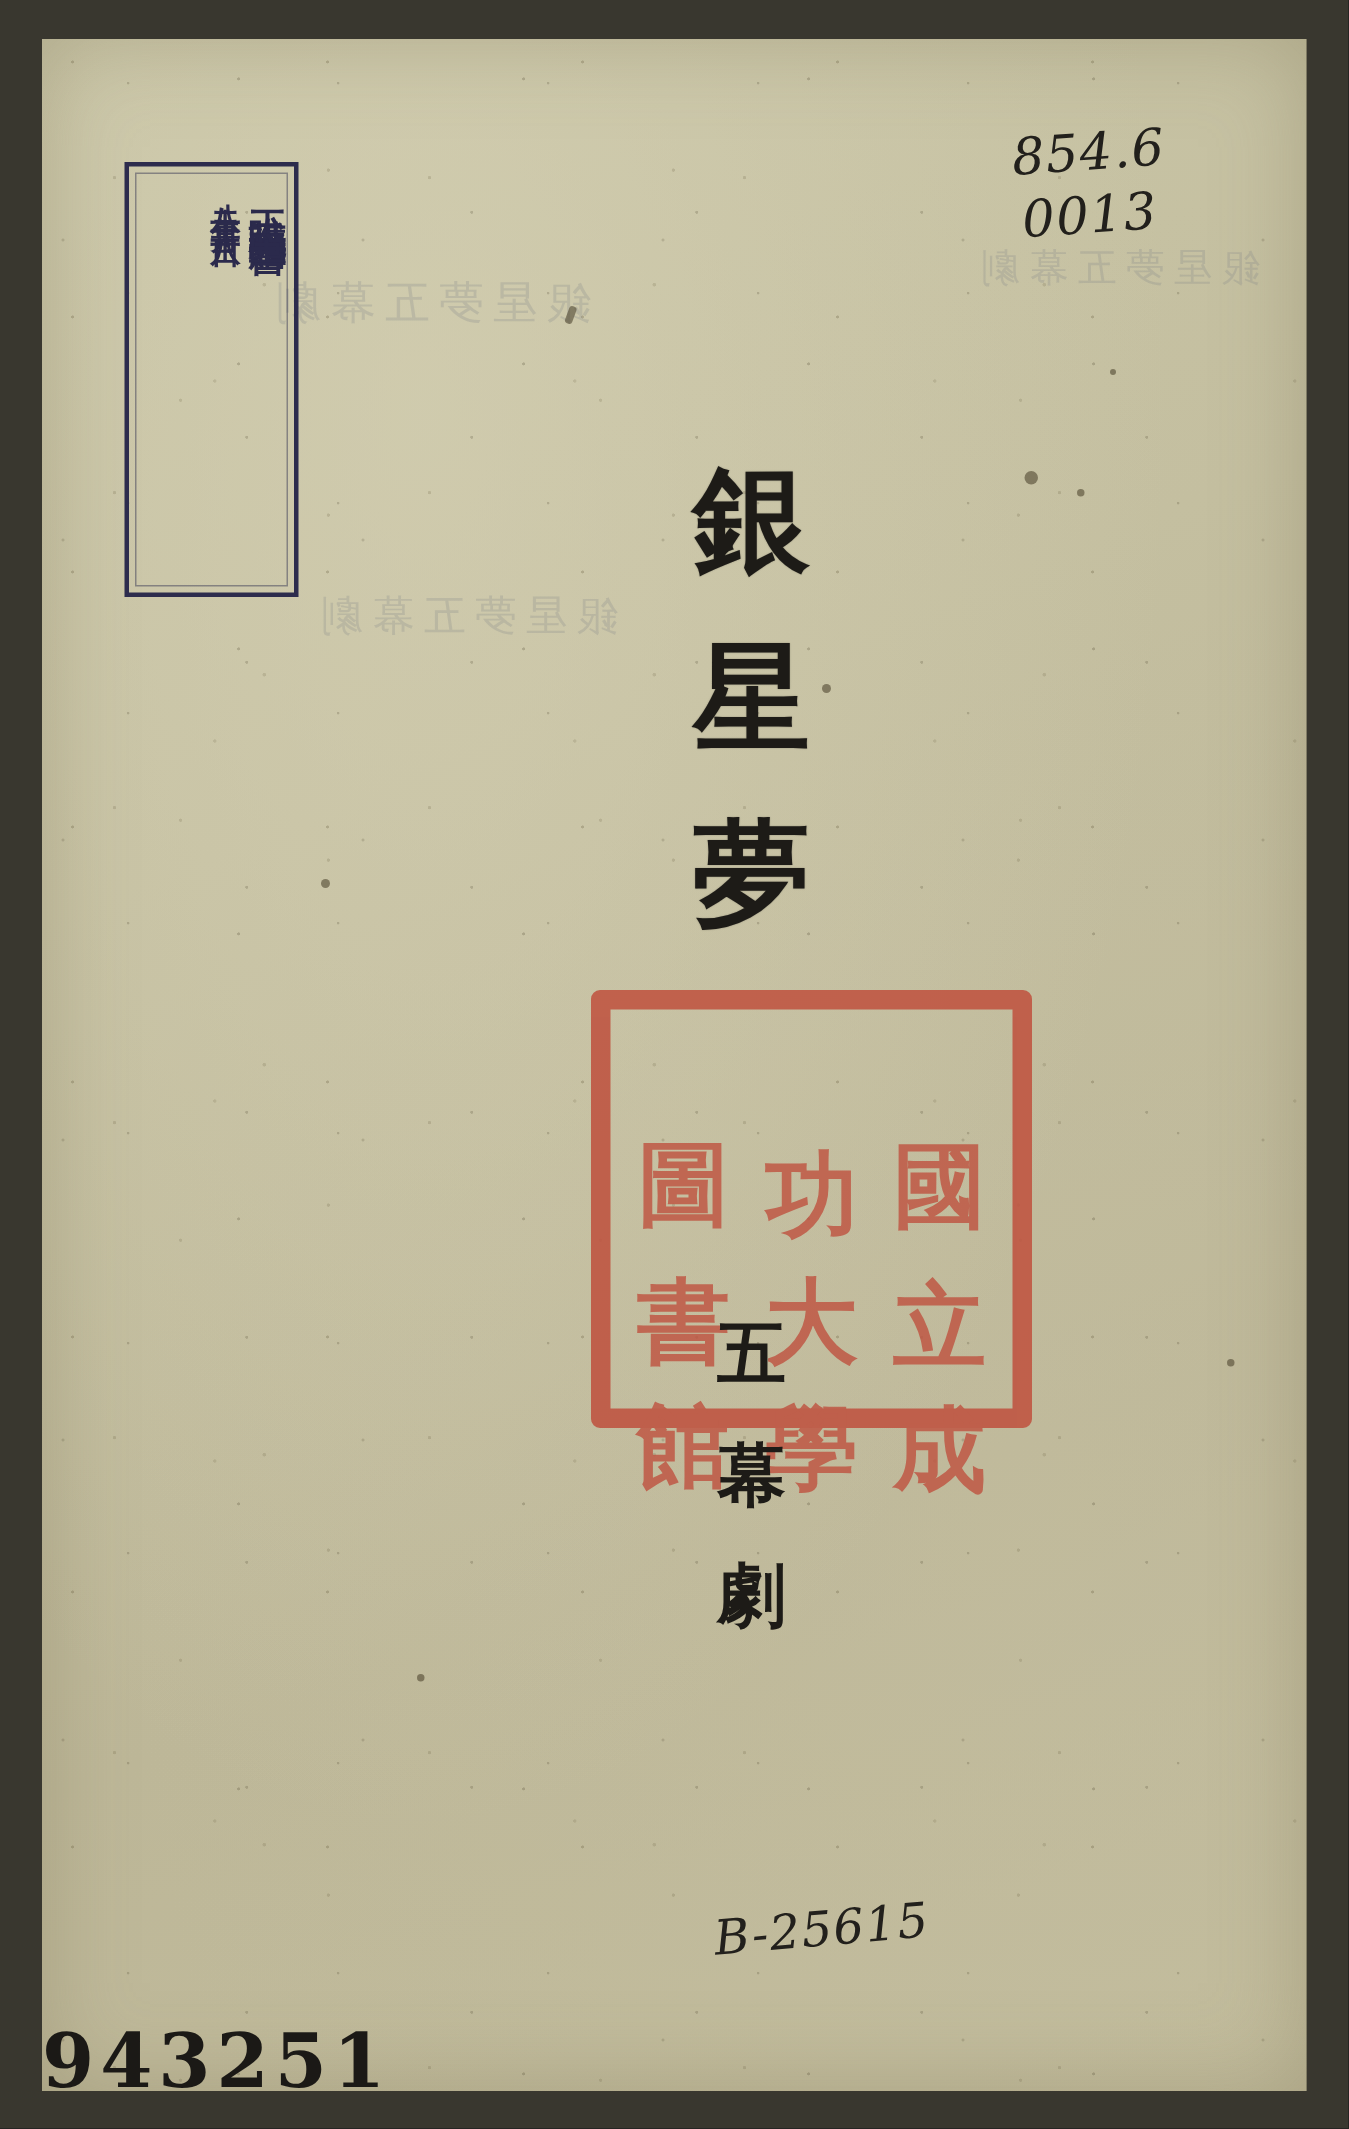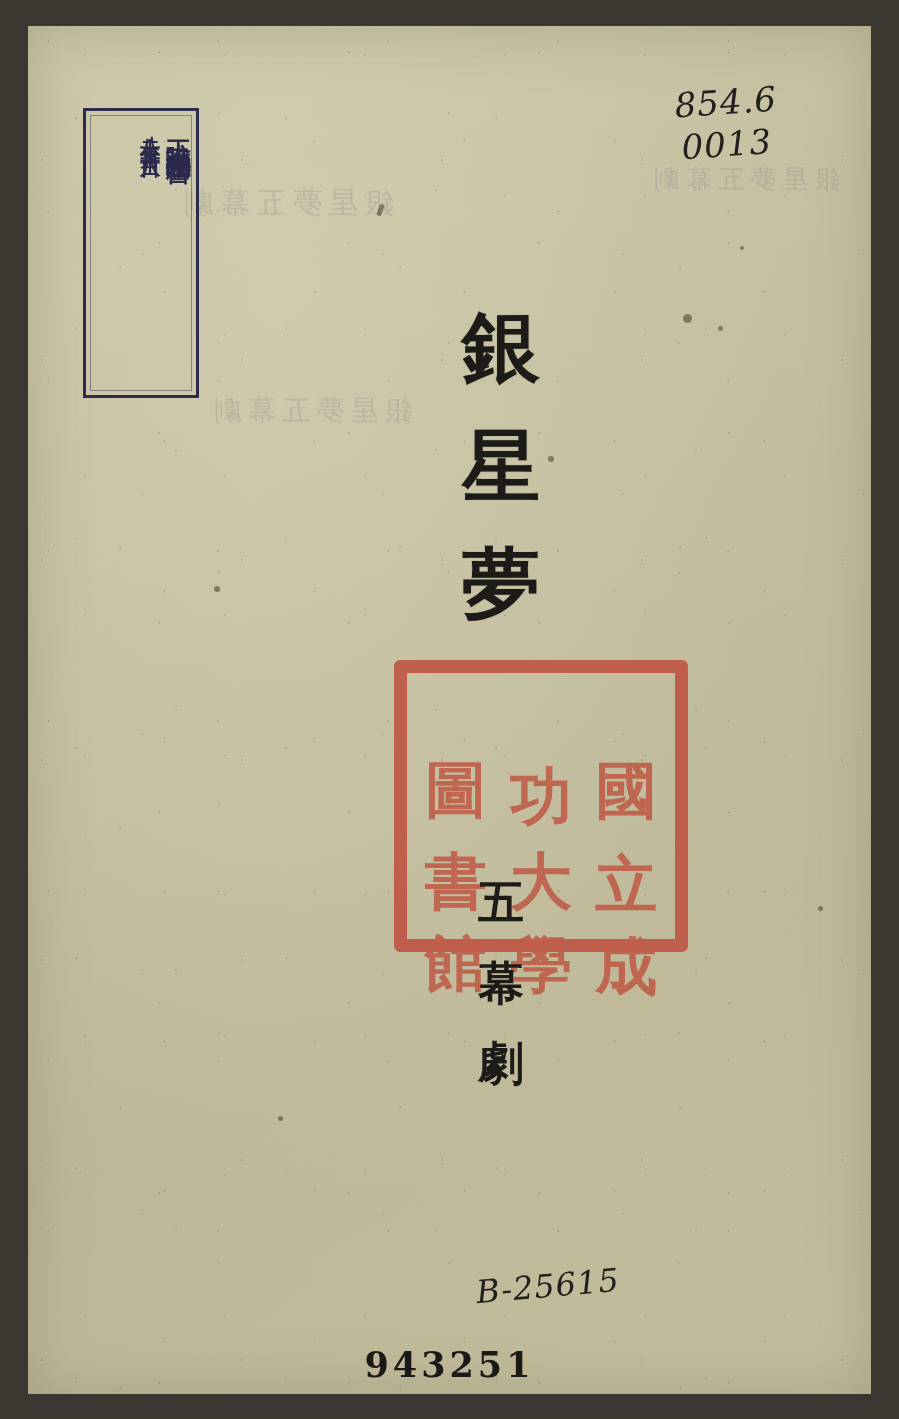--- a/index.html
+++ b/index.html
@@ -176,23 +176,23 @@
     font-weight: 700;
     line-height: 1.75;
   }
 
   
   .accession {
     position: absolute;
     left: 0;
     right: 0;
     top: 1318px;
-    text-align: center;
-    font-family: "DejaVu Serif", serif;
-    font-size: 35px;
+    text-align: left;
+    font-family: "DejaVu Serif", serif;
+    font-size: 50px;
     font-weight: 700;
     color: #1b1916;
     letter-spacing: 4px;
   }
 </style>
 </head>
 <body>
 
 <div class="page">
   <div class="scan-frame"></div>

